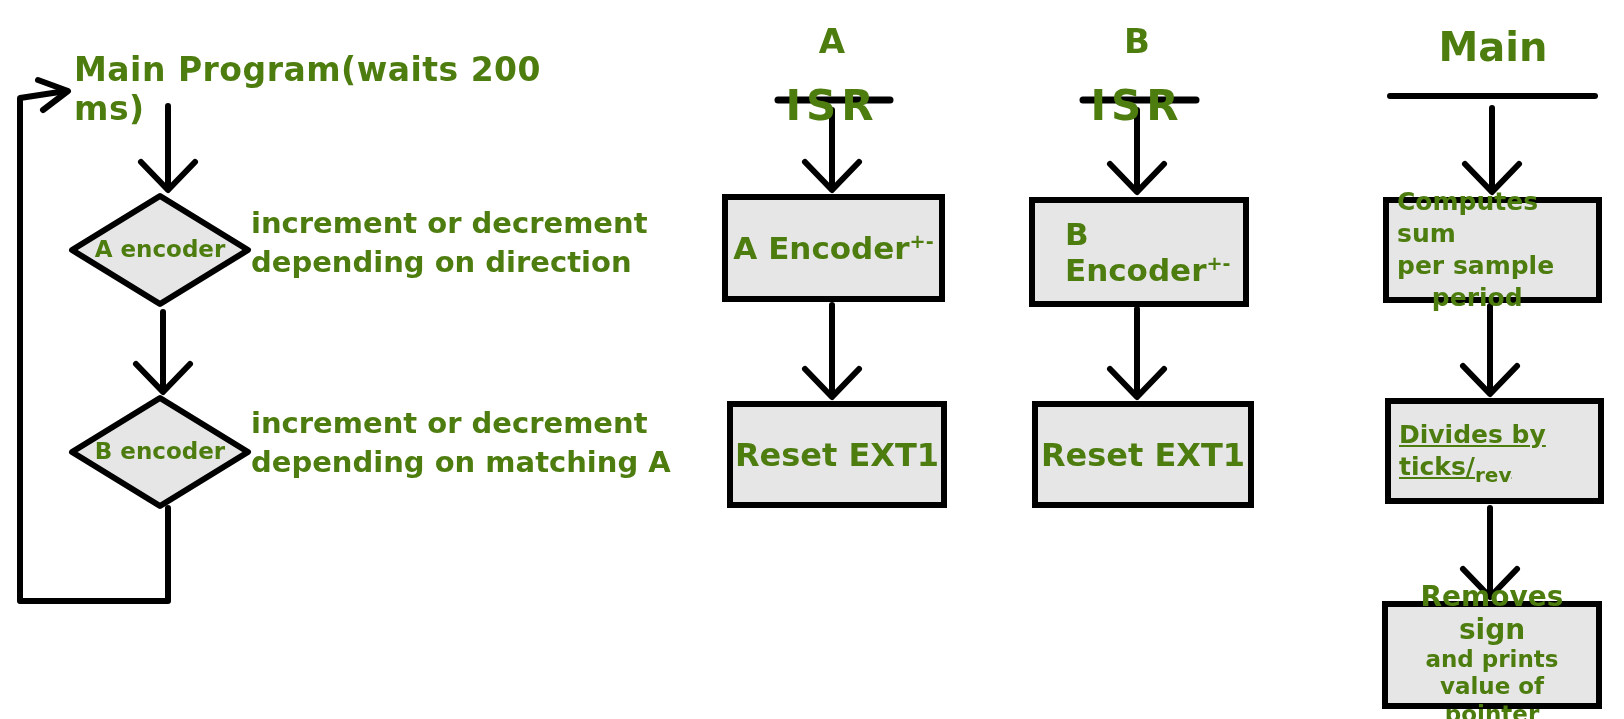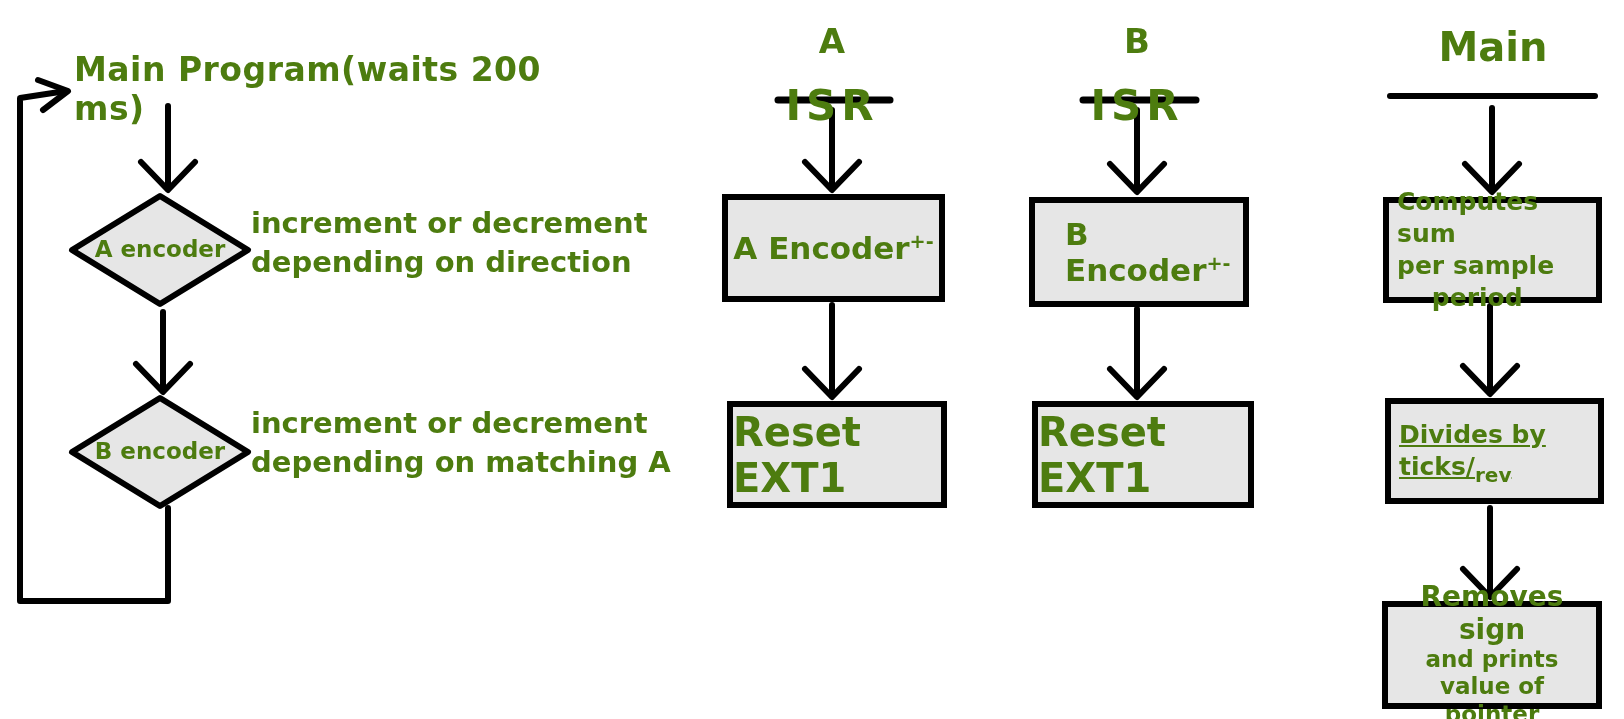--- a/index.html
+++ b/index.html
@@ -28,21 +28,21 @@
     background:#e6e6e6;
     border:6px solid #000;
     box-sizing:border-box;
     display:flex;
     align-items:center;
     justify-content:center;
   }
   .box.leftalign { justify-content:flex-start; padding:4px 8px; }
   .box-label { font-size:31px; }
   .box-label sup { font-size:0.62em; }
-  .reset-label { font-size:40px; }
+  .reset-label { font-size:32px; }
   .m1-label { font-size:25px; line-height:1.28; }
   .m2-label { font-size:25px; line-height:1.3;text-decoration:underline; }
   .m2-label .sub { font-size:0.8em; position:relative; top:7px; }
   .m3-line1 { font-size:28px; line-height:1.15; }
   .m3-rest { font-size:23px; line-height:1.2; }
 </style>
 </head>
 <body>
 
 <div id="canvas">

